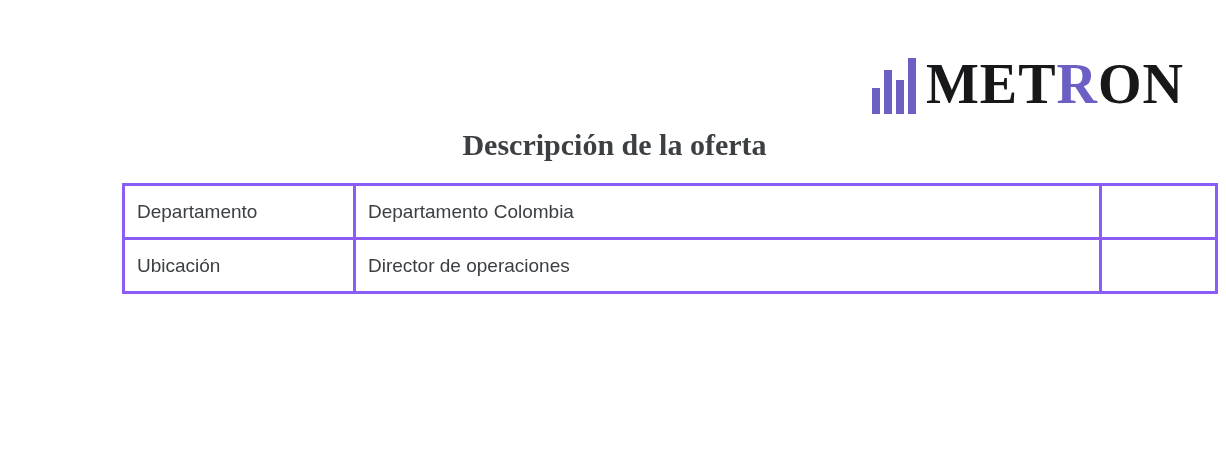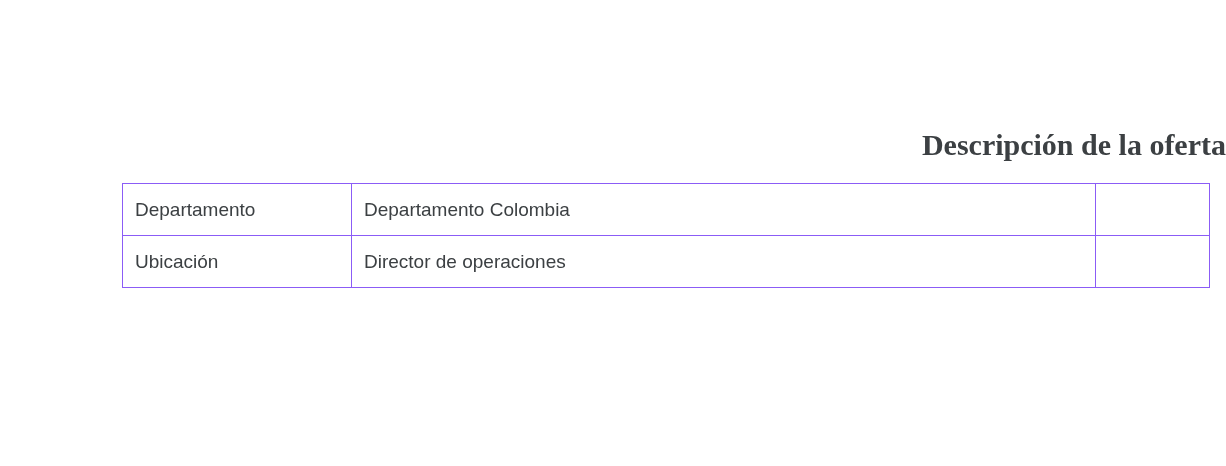--- a/index.html
+++ b/index.html
@@ -59,57 +59,66 @@
   .logo-text .accent {
     color: #6b5fc4;
   }
 
   
   .doc-title {
     position: absolute;
     top: 128px;
     left: 0;
     width: 1226px;
-    text-align: right;
+    text-align: center;
     font-family: "Liberation Serif", serif;
     font-size: 30px;
     font-weight: bold;
     color: #3c4043;
     padding-left: 3px;
     box-sizing: border-box;
   }
 
   
   .info-table {
     position: absolute;
     top: 183px;
     left: 122px;
     width: 1050px;
     border-collapse: collapse;
     table-layout: fixed;
   }
   .info-table td {
-    border: 1px solid #8b5cf6;
+    border: 3px solid #8b5cf6;
     height: 51px;
     padding: 0 0 0 12px;
     font-size: 19px;
     color: #3c4043;
     vertical-align: middle;
     white-space: nowrap;
     overflow: hidden;
   }
   .col-label { width: 216px; }
   .col-value { width: 731px; }
   .col-extra { width: 101px; }
 </style>
 </head>
 <body>
 
 <div class="page">
 
+  <div class="logo-block">
+    <div class="logo-bars">
+      <span class="b1"></span>
+      <span class="b2"></span>
+      <span class="b3"></span>
+      <span class="b4"></span>
+    </div>
+    <div class="logo-text"><span>MET</span><span class="accent">R</span><span>ON</span></div>
+  </div>
 
   <div class="doc-title">Descripción de la oferta</div>
 
   <table class="info-table">
     <tbody>
       <tr>
         <td class="col-label">Departamento</td>
         <td class="col-value">Departamento Colombia</td>
         <td class="col-extra"></td>
       </tr>

